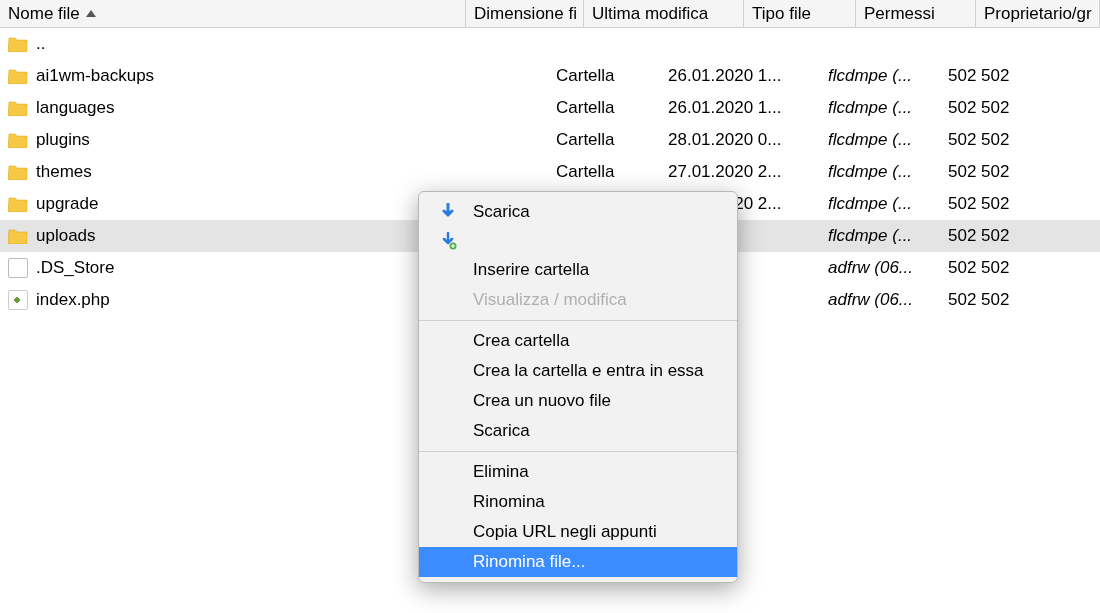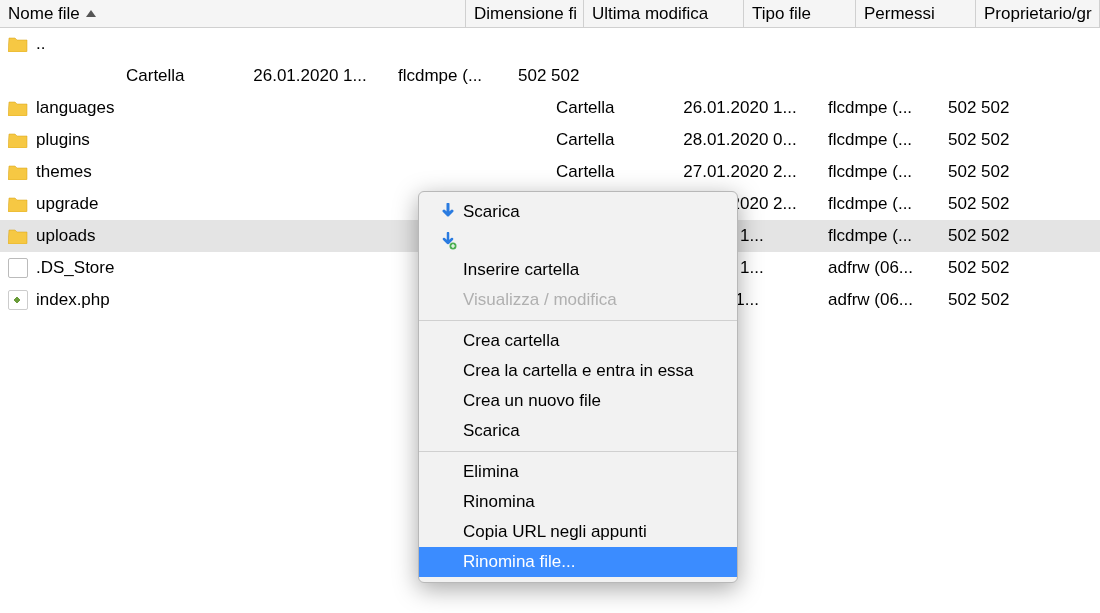--- a/index.html
+++ b/index.html
@@ -60,22 +60,22 @@
     }
     .row .cell {
       padding: 4px 8px;
       white-space: nowrap;
       overflow: hidden;
       font-size: 17px;
     }
     .cell-name { width: 430px; display: flex; align-items: center; gap: 8px; }
     .cell-size { width: 118px; }
     .cell-type { width: 112px; }
-    .cell-date { width: 160px; text-align: center; }
-    .cell-perm { width: 120px; }
+    .cell-date { width: 160px; }
+    .cell-perm { width: 120px; font-style: italic; }
     .cell-owner { flex: 1; }
     .folder-icon {
       width: 20px;
       height: 16px;
       display: inline-block;
       flex-shrink: 0;
     }
     .file-icon {
       width: 20px;
       height: 20px;
@@ -116,21 +116,21 @@
       border-radius: 6px;
       box-shadow: 0 6px 24px rgba(0,0,0,0.35);
       padding: 5px 0;
       z-index: 100;
     }
     .menu-item {
       display: flex;
       align-items: center;
       padding: 5px 20px;
       font-size: 17px;
-      gap: 6px;
+      gap: 16px;
       cursor: default;
     }
     .menu-item.highlighted {
       background: #3b8cff;
       color: #fff;
     }
     .menu-item.disabled {
       color: #b0b0b0;
     }
     .menu-sep {
@@ -183,20 +183,26 @@
         <span>..</span>
       </div>
     <div class="cell cell-size"></div>
     <div class="cell cell-type"></div>
     <div class="cell cell-date"></div>
     <div class="cell cell-perm"></div>
     <div class="cell cell-owner"></div>
   </div>
 
   <div class="row">
+    <div class="cell cell-name">
+        <span class="folder-icon"><svg viewBox="0 0 20 16">
+            <path d="M1 2 h6 l2 2 h10 v11 a1 1 0 0 1 -1 1 h-17 a1 1 0 0 1 -1 -1 z" fill="#f6c843" stroke="#d4a017" stroke-width="0.5"></path>
+          </svg></span>
+        <span>ai1wm-backups</span>
+      </div>
     <div class="cell cell-size"></div>
     <div class="cell cell-type">Cartella</div>
     <div class="cell cell-date">26.01.2020 1...</div>
     <div class="cell cell-perm">flcdmpe (...</div>
     <div class="cell cell-owner">502 502</div>
   </div>
 
   <div class="row">
     <div class="cell cell-name">
         <span class="folder-icon"><svg viewBox="0 0 20 16">

